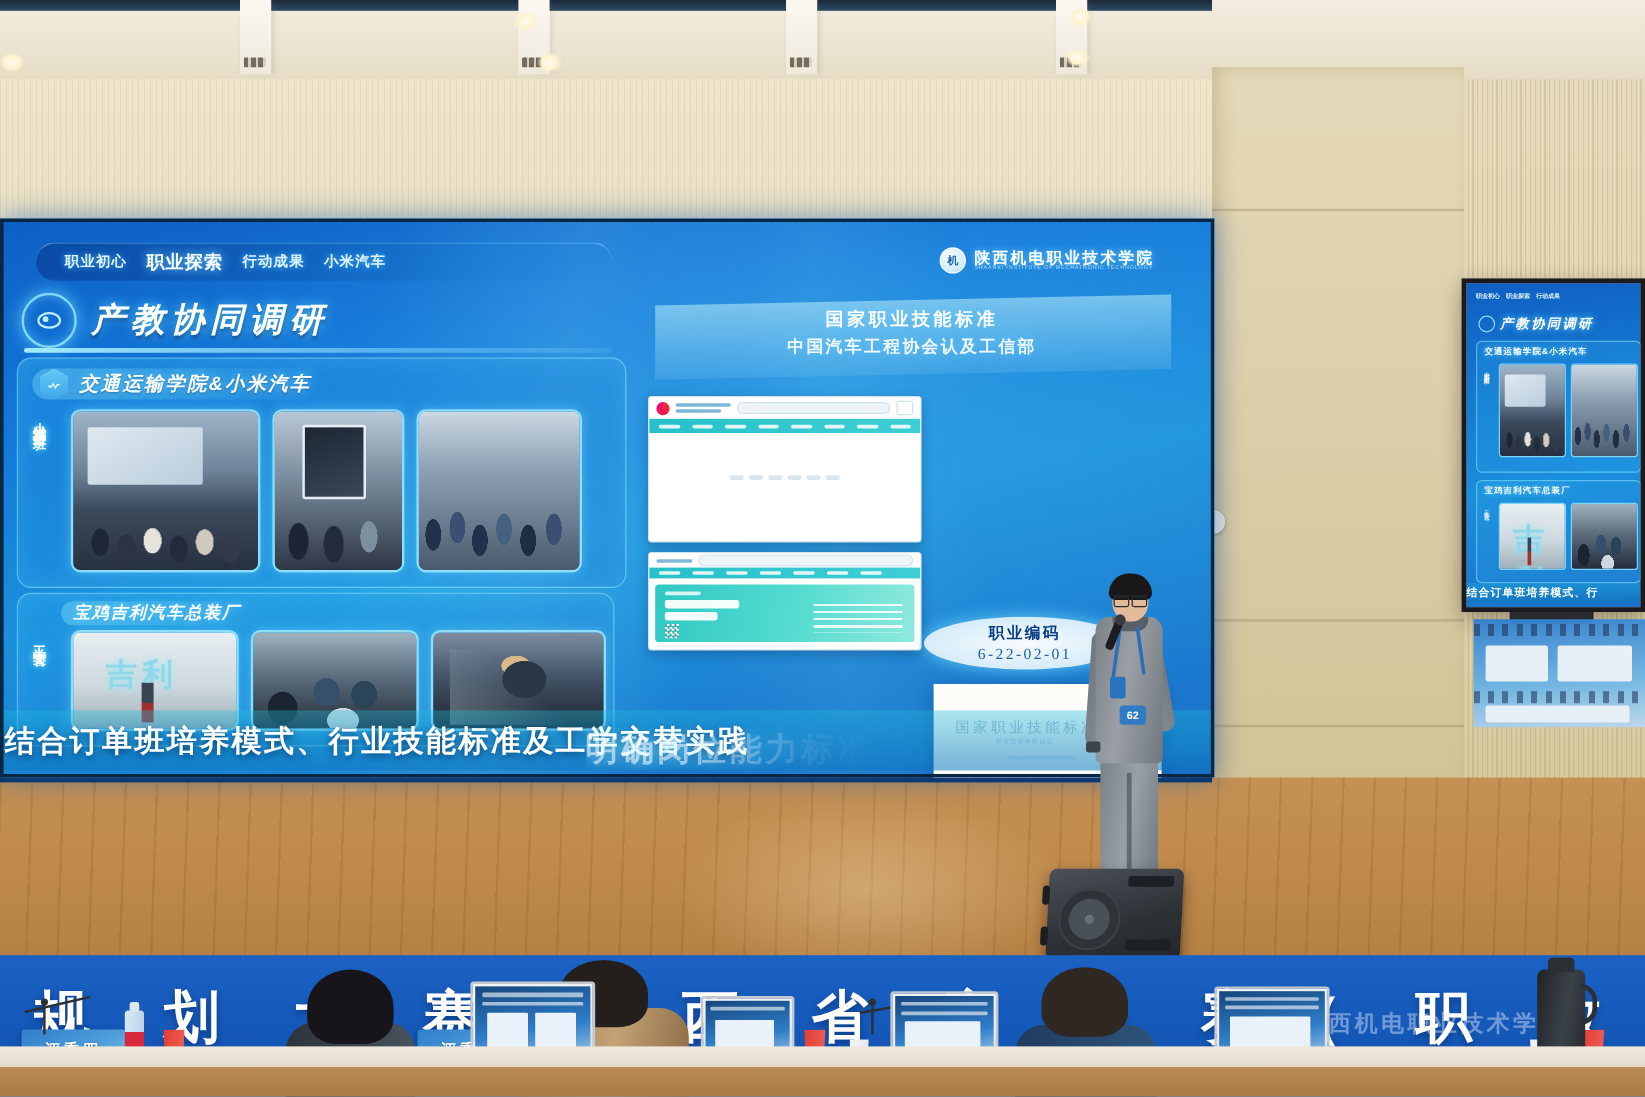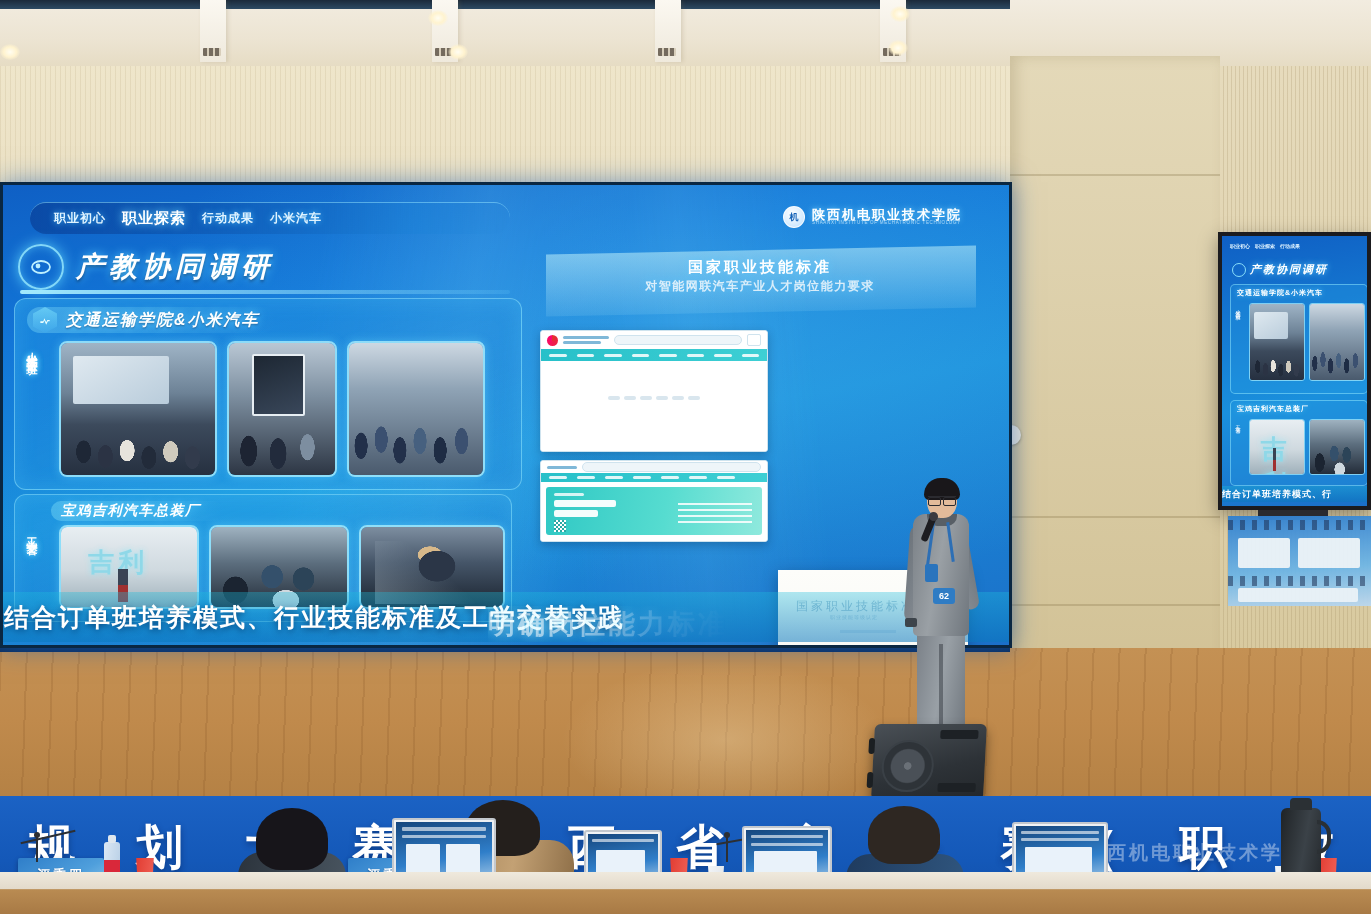--- a/index.html
+++ b/index.html
@@ -630,21 +630,21 @@
         </div>
       <div class="photo" style="width:146px;height:84px;">
           <div class="px ph-work2"></div>
         </div>
     </div>
   </div>
 
   <div class="hero-veil"></div>
   <div class="hero-text">
     <div class="l1">国家职业技能标准</div>
-    <div class="l3">对智能网联汽车产业人才岗位能力要求</div>
+    <div class="l2">中国汽车工程协会认及工信部</div>
   </div>
 
   <div class="browser-shot" style="left:540px; top:148px; width:228px; height:122px;">
     <div class="bs-top">
       <span class="bs-logo"></span>
       <span class="bs-titles">
         <i class="bs-bar" style="width:46px"></i>
           <i class="bs-bar" style="width:38px"></i>
       </span>
       <span class="bs-search"></span>
@@ -692,20 +692,24 @@
       <div class="bs-banner">
         <i class="bt1"></i>
           <i class="bt2"></i>
           <i class="bt3"></i>
           <i class="qr"></i>
           <i class="rtxt"></i>
       </div>
     </div>
   </div>
 
+  <div class="code-oval">
+    <span class="ct">职业编码</span>
+    <span class="cv">6-22-02-01</span>
+  </div>
 
   <div class="cert">
     <span class="gzb">GZB</span>
     <span class="std">国家职业技能标准</span>
     <span class="stdsub">职业技能等级认定</span>
     <span class="mini"></span>
 
   </div>
 
   <div class="slide-banner">

